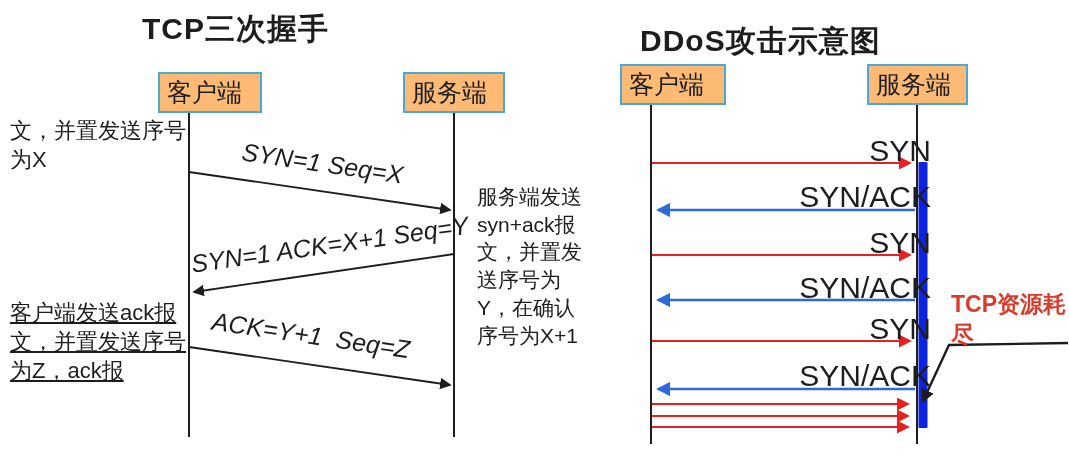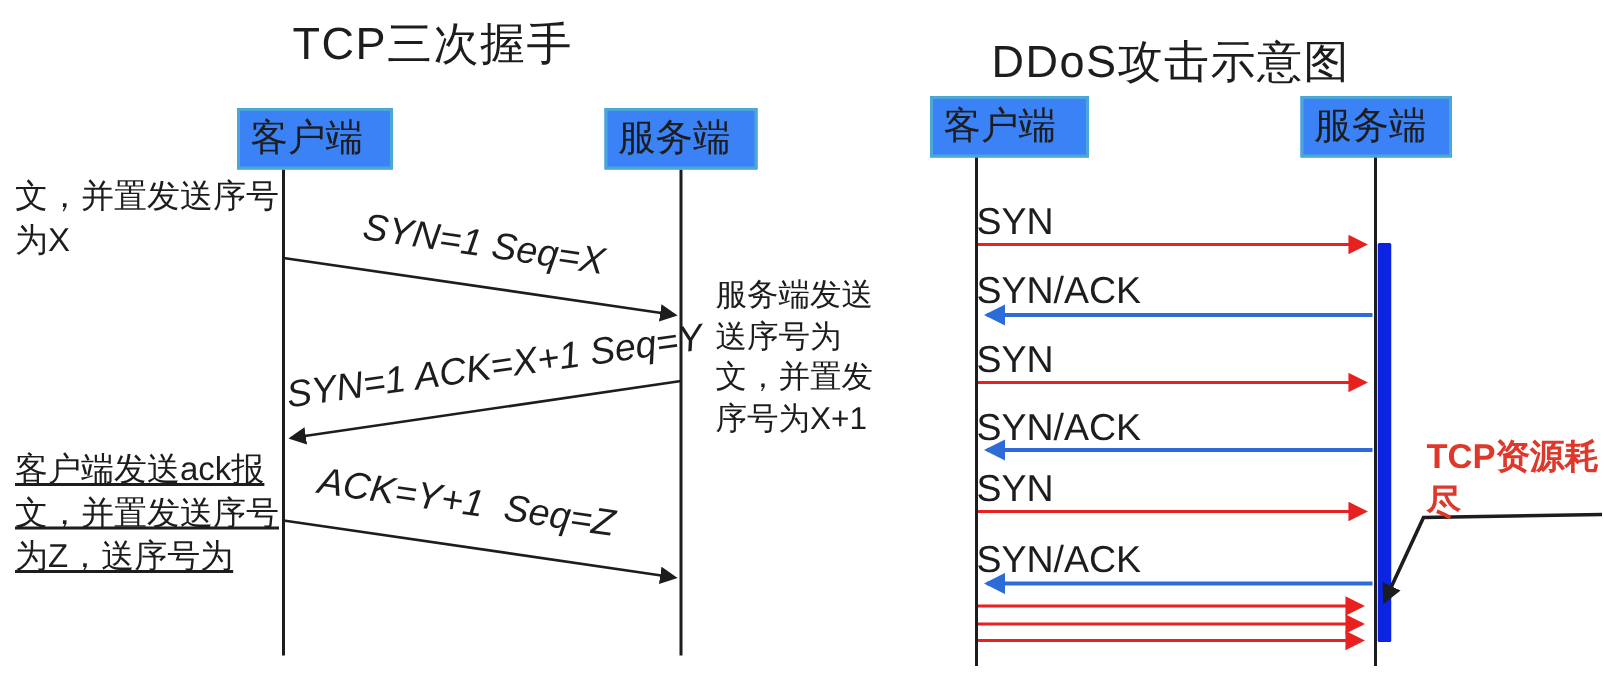--- a/index.html
+++ b/index.html
@@ -2,29 +2,29 @@
 <html style="--ink: #1d1d1f; --box-border: #4aa7d8; --attack-red: #e8201f; --reply-blue: #2d6bd9; --resource-bar: #0c23e0; --warning-red: #de382b;"><head>
 <meta charset="utf-8">
 <style>
   html,body{margin:0;padding:0;background:#ffffff;}
   .stage{
     position:relative;width:1069px;height:457px;background:#ffffff;overflow:hidden;
     font-family:"Liberation Sans","DejaVu Sans",sans-serif;color:var(--ink,#1d1d1f);
   }
   svg.layer{position:absolute;left:0;top:0;z-index:1;}
   .txt{position:absolute;z-index:2;}
-  .title{font-size:30px;font-weight:400;text-align:right;letter-spacing:1px;}
+  .title{font-size:30px;font-weight:700;text-align:left;letter-spacing:1px;}
   .actor{
-    border:2px solid var(--box-border,#4aa7d8);background:#3b82f6;box-sizing:border-box;
+    border:2px solid var(--box-border,#4aa7d8);background:#fdba74;box-sizing:border-box;
     font-size:25px;line-height:37px;padding-left:7px;height:41px;z-index:3;position:absolute;
   }
   .note{font-size:22px;line-height:1.32;}
   .note .ln{display:block;}
   .msg{font-size:25px;font-style:italic;text-align:center;white-space:pre;}
-  .flowlabel{font-size:25px;text-align:left;width:262px;left:651px;}
+  .flowlabel{font-size:30px;text-align:right;width:262px;left:651px;padding-left:18px;}
   .warn{color:var(--warning-red,#de382b);font-size:23px;line-height:1.3;font-weight:700;}
   
   .ink{stroke:var(--ink,#1d1d1f);stroke-width:2;}
   .thin{stroke:var(--ink,#1d1d1f);stroke-width:1.8;}
   .red{stroke:var(--attack-red,#e8201f);stroke-width:2;}
   .blue{stroke:var(--reply-blue,#2d6bd9);stroke-width:2.6;}
   .callout{stroke:var(--ink,#1d1d1f);stroke-width:2.4;fill:none;}
   .barfill{fill:var(--resource-bar,#0c23e0);}
   .mk-ink{fill:var(--ink,#1d1d1f);}
   .mk-red{fill:var(--attack-red,#e8201f);}
@@ -79,29 +79,31 @@
   <div class="actor" style="left:158px;top:72px;width:104px;">客户端</div>
   <div class="actor" style="left:403px;top:72px;width:102px;">服务端</div>
 
   <div class="txt note" style="left:10px;top:116px;width:190px;">
     <span class="ln">文，并置发送序号</span>
     <span class="ln">为X</span>
   </div>
 
   <div class="txt note" style="left:477px;top:183px;width:120px;font-size:21px;">
     <span class="ln">服务端发送</span>
+    <span class="ln">syn+ack报</span>
+    <span class="ln">文，并置发</span>
     <span class="ln">送序号为</span>
-    <span class="ln">文，并置发</span>
+    <span class="ln">Y，在确认</span>
     <span class="ln">序号为X+1</span>
   </div>
 
   <div class="txt note" style="left:10px;top:298px;width:190px;text-decoration:underline;">
     <span class="ln">客户端发送ack报</span>
     <span class="ln">文，并置发送序号</span>
-    <span class="ln">为Z，送序号为</span>
+    <span class="ln">为Z，ack报</span>
   </div>
 
   <div class="txt msg" style="left:200px;top:149px;width:245px;transform:rotate(8.3deg);">SYN=1 Seq=X</div>
   <div class="txt msg" style="left:190px;top:231px;width:270px;transform:rotate(-8deg);">SYN=1 ACK=X+1 Seq=Y</div>
   <div class="txt msg" style="left:186px;top:321px;width:250px;transform:rotate(8.3deg);">ACK=Y+1  Seq=Z</div>
 
   <div class="txt title" style="left:640px;top:21px;width:260px;">DDoS攻击示意图</div>
 
   <div class="actor" style="left:620px;top:64px;width:106px;">客户端</div>
   <div class="actor" style="left:867px;top:64px;width:101px;">服务端</div>

